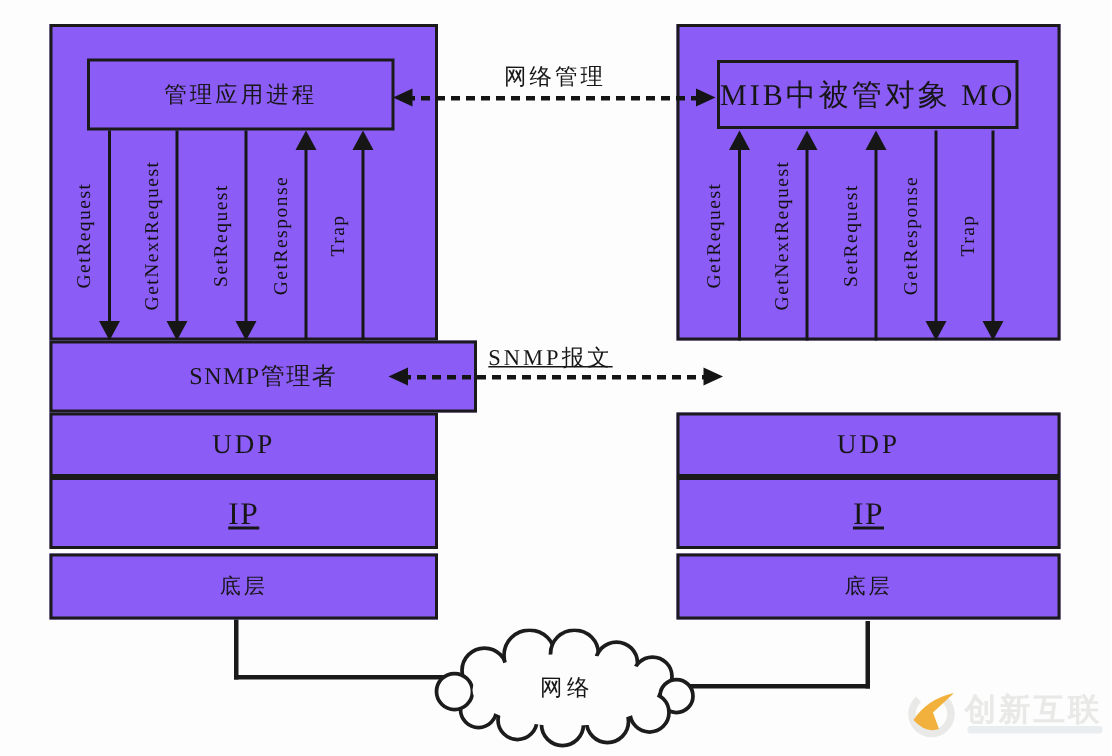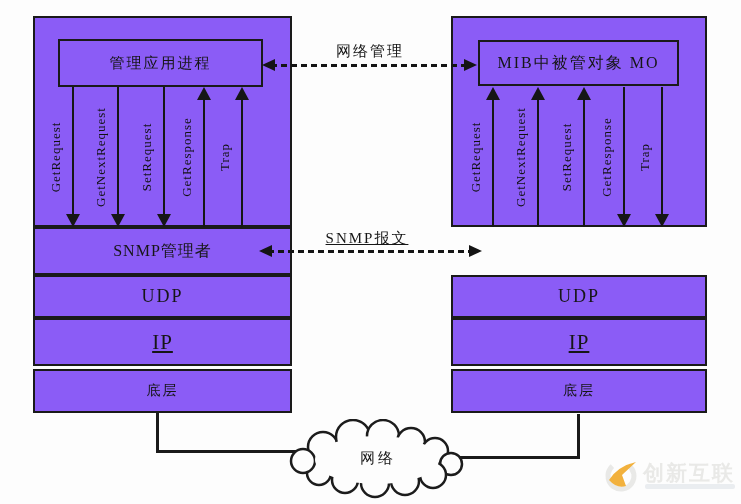--- a/index.html
+++ b/index.html
@@ -77,35 +77,35 @@
     <div class="shaft"></div>
     <div class="head"></div>
   </div>
 
   <div class="msg-label" style="left:-19px;">GetRequest</div>
   <div class="msg-label" style="left:26px;">GetNextRequest</div>
   <div class="msg-label" style="left:72px;">SetRequest</div>
   <div class="msg-label" style="left:112px;">GetResponse</div>
   <div class="msg-label" style="left:150px;">Trap</div>
 
-  <div class="box layer snmp" style="left:33px;top:227px;width:259px;height:48px;">
+  <div class="box layer snmp" style="left:33px;top:227px;width:285px;height:48px;">
     <span>SNMP管理者</span>
   </div>
   <div class="box layer udp" style="left:33px;top:275px;width:259px;height:43px;">
     <span>UDP</span>
   </div>
   <div class="box layer ip" style="left:33px;top:318px;width:259px;height:48px;">
     <span>IP</span>
   </div>
   <div class="box layer low" style="left:33px;top:369px;width:259px;height:44px;">
     <span>底层</span>
   </div>
 
   <div class="box" style="left:451px;top:16px;width:256px;height:211px;"></div>
-  <div class="box appbox" style="left:478px;top:40px;width:201px;height:46px;font-size:16px;">
+  <div class="box appbox" style="left:478px;top:40px;width:201px;height:46px;font-size:20px;">
     <span>MIB中被管对象 MO</span>
   </div>
 
   <div class="varrow up" style="left:486px;">
     <div class="shaft"></div>
     <div class="head"></div>
   </div>
   <div class="varrow up" style="left:531px;">
     <div class="shaft"></div>
     <div class="head"></div>

